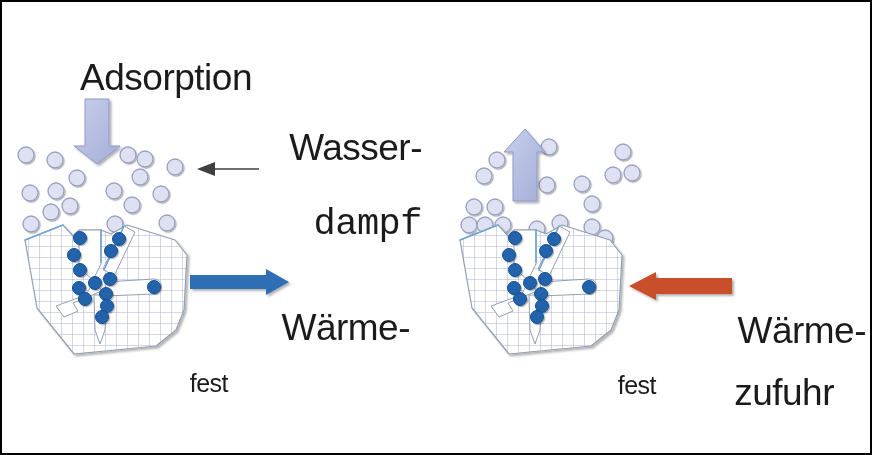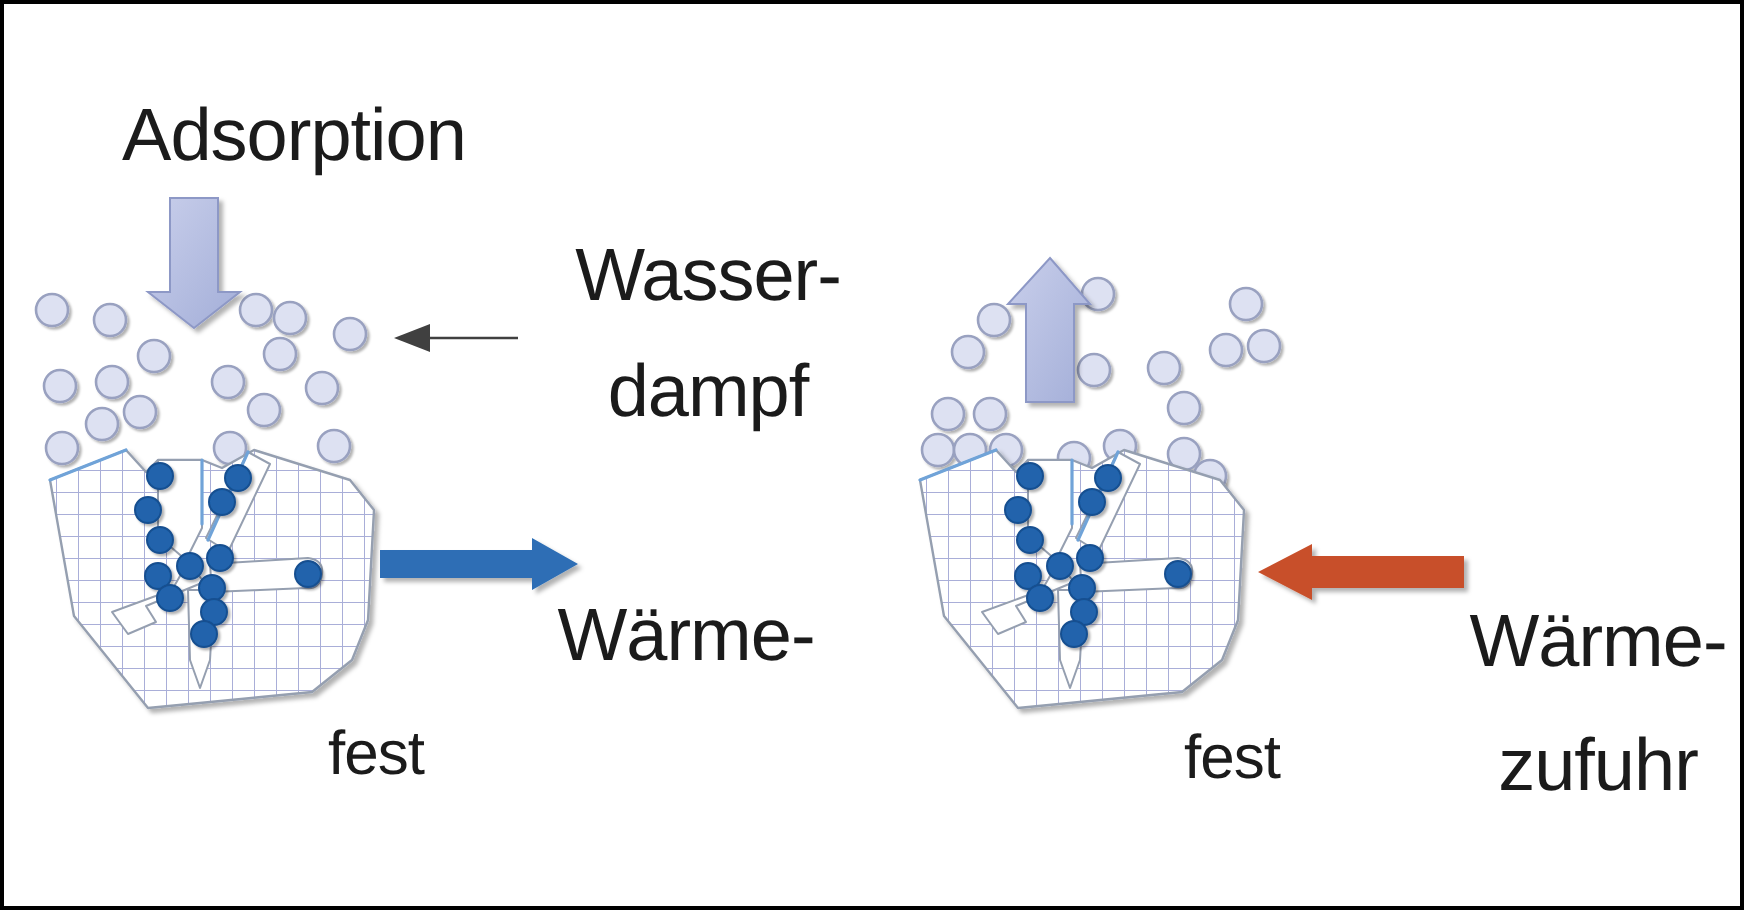--- a/index.html
+++ b/index.html
@@ -2,24 +2,24 @@
 <html><head>
 <meta charset="utf-8">
 <style>
   html,body{margin:0;padding:0;background:#e8e8e8;}
   .stage{
     position:relative;width:872px;height:455px;box-sizing:border-box;
     background:#ffffff;border:2px solid #000000;overflow:hidden;
     font-family:"Liberation Sans", sans-serif;
   }
   .lbl{
-    position:absolute;color:#1b1b1b;text-align:center;
-    font-size:37px;line-height:1.1;letter-spacing:-0.5px;white-space:nowrap;
+    position:absolute;color:#1b1b1b;text-align:right;
+    font-size:37px;line-height:1.1;letter-spacing:-0.5px;white-space:nowrap;margin-top:10px;
   }
-  .lbl.fest{font-size:31px;}
+  .lbl.fest{font-size:25px;}
   svg.canvas{position:absolute;left:0;top:0;}
 </style>
 </head>
 <body>
 
 <div class="stage">
 
   <svg class="canvas" width="872" height="455" viewBox="0 0 872 455">
     <defs>
       <linearGradient id="lavGrad" x1="0" y1="0" x2="1" y2="1">
@@ -144,24 +144,24 @@
 
     <polygon points="188,273 264,273 264,267 287,280 264,293 264,287 188,287" filter="url(#shadow-strong)" fill="#2d6eb5"></polygon>
 
     <polygon points="627,284 654,270 654,276 730,276 730,292 654,292 654,298" filter="url(#shadow-strong)" fill="#c8502b"></polygon>
   </svg>
 
   <div class="lbl" style="left:40px;top:46px;width:210px;">Adsorption</div>
 
 
   <div class="lbl" style="left:284px;top:116px;width:136px;">Wasser-</div>
-  <div class="lbl" style="left:284px;top:174px;width:136px;">dampf</div>
+  <div class="lbl" style="left:284px;top:192px;width:136px;font-family:Liberation Mono, monospace;">dampf</div>
 
   <div class="lbl" style="left:274px;top:296px;width:134px;">Wärme-</div>
 
   <div class="lbl fest" style="left:146px;top:358px;width:80px;">fest</div>
 
   <div class="lbl fest" style="left:574px;top:360px;width:80px;">fest</div>
 
   <div class="lbl" style="left:730px;top:299px;width:134px;">Wärme-</div>
-  <div class="lbl" style="left:730px;top:361px;width:134px;">zufuhr</div>
+  <div class="lbl" style="left:698px;top:361px;width:134px;">zufuhr</div>
 
 </div>
 
 </body></html>

